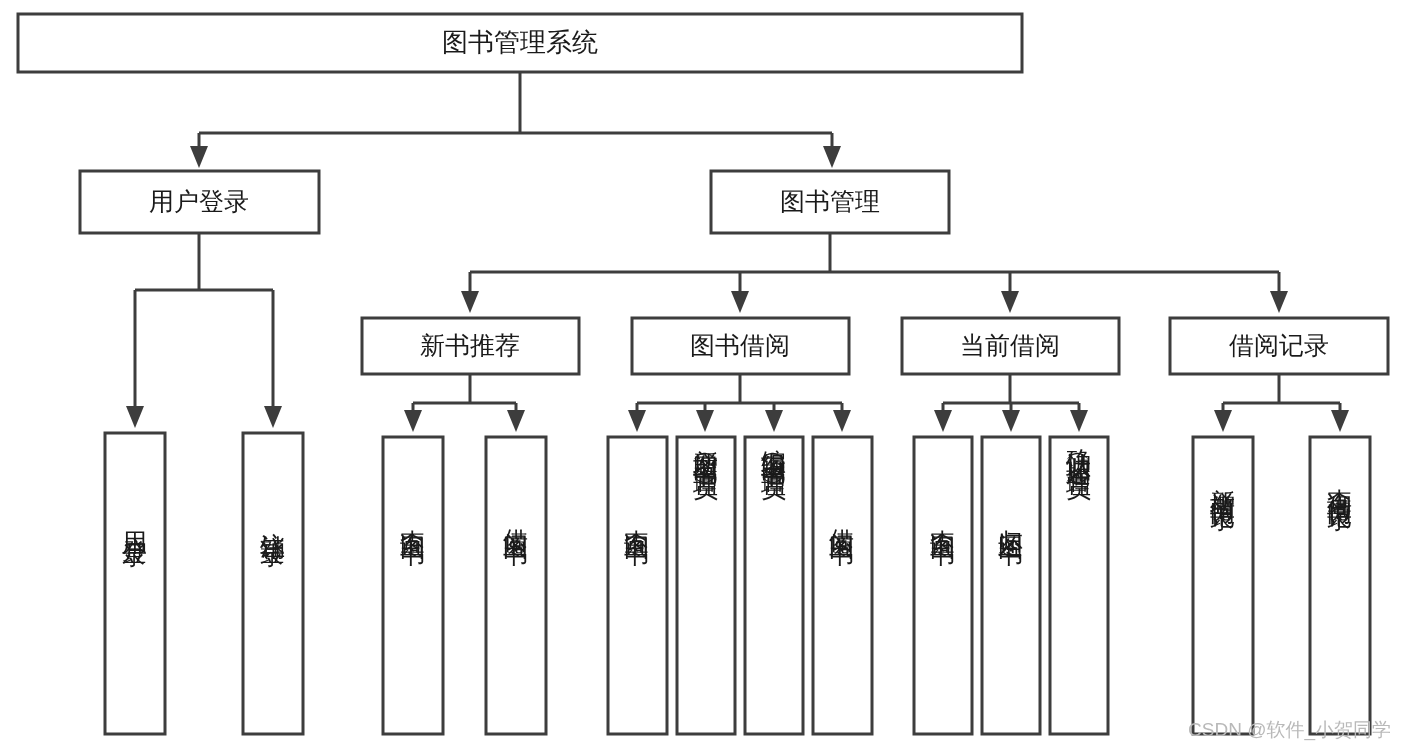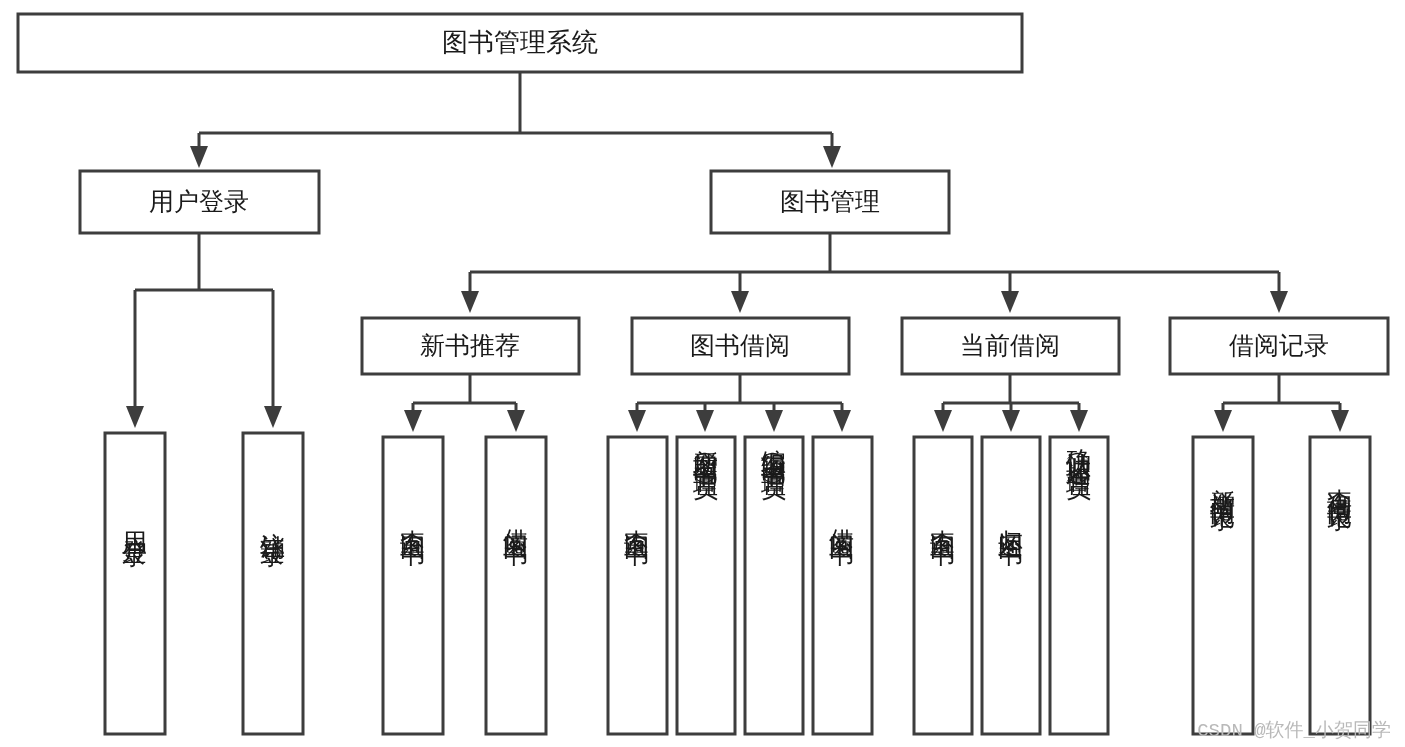--- a/index.html
+++ b/index.html
@@ -60,21 +60,21 @@
     fill: #1a1a1a;
     writing-mode: vertical-rl;
     text-orientation: upright;
     text-anchor: middle;
     letter-spacing: 4px;
   }
   .watermark {
     position: absolute;
     right: 14px;
     bottom: 4px;
-    font-family: Liberation Mono, monospace;
+    font-family: Liberation Sans, sans-serif;
     font-size: 19px;
     color: #b9b9b9;
     white-space: nowrap;
     pointer-events: none;
     text-align: right;
   }
 </style>
 </head>
 <body>
 

